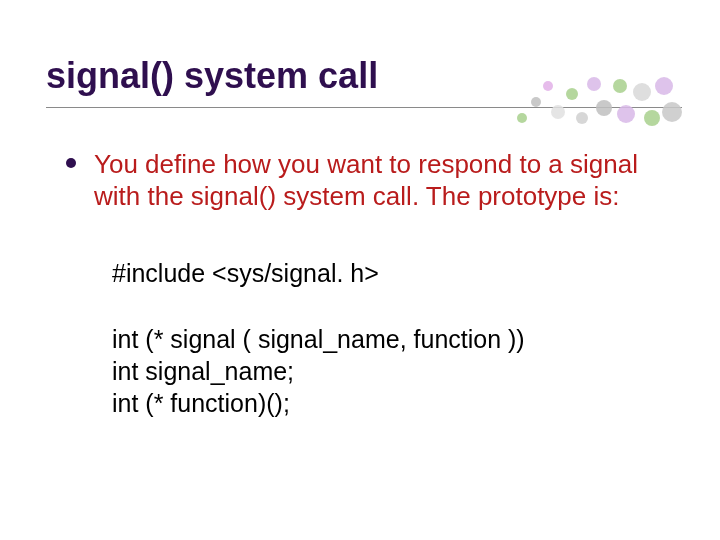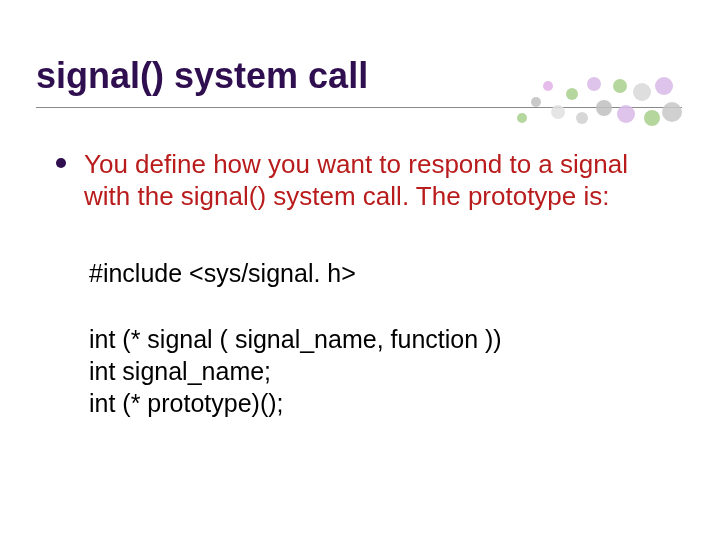--- a/index.html
+++ b/index.html
@@ -11,21 +11,21 @@
     font-family: Arial, Helvetica, sans-serif;
     color: #000;
     overflow: hidden;
     position: relative;
   }
   .slide {
     position: relative;
     width: 720px;
     height: 436px;
     box-sizing: border-box;
-    padding: 56px 46px 40px 36px;
+    padding: 56px 46px 40px 46px;
   }
   .title-wrap {
     position: relative;
     padding-bottom: 6px;
   }
   .title {
     font-size: 36px;
     font-weight: 700;
     color: #2f0f4f;
     letter-spacing: 0px;
@@ -65,21 +65,21 @@
     flex: 0 0 10px;
   }
   .bullet-text {
     font-size: 26px;
     line-height: 1.26;
     color: #b91c1c;
     max-width: 560px;
   }
   .code-block {
     margin-top: 44px;
-    margin-left: 33px;
+    margin-left: 46px;
     font-size: 25px;
     line-height: 1.28;
     color: #000;
     font-family: Arial, Helvetica, sans-serif;
   }
   .code-block .gap {
     height: 34px;
   }
 </style>
 </head>
@@ -113,17 +113,17 @@
     <div class="bullet-row">
       <div class="bullet-dot"></div>
       <div class="bullet-text">You define how you want to respond to a signal with the signal() system call. The prototype is:</div>
     </div>
 
     <div class="code-block">
       <div>#include &lt;sys/signal. h&gt;</div>
       <div class="gap"></div>
       <div>int (* signal ( signal_name, function ))</div>
       <div>int signal_name;</div>
-      <div>int (* prototype)();</div>
+      <div>int (* function)();</div>
     </div>
   </div>
 
 </div>
 
 </body></html>

